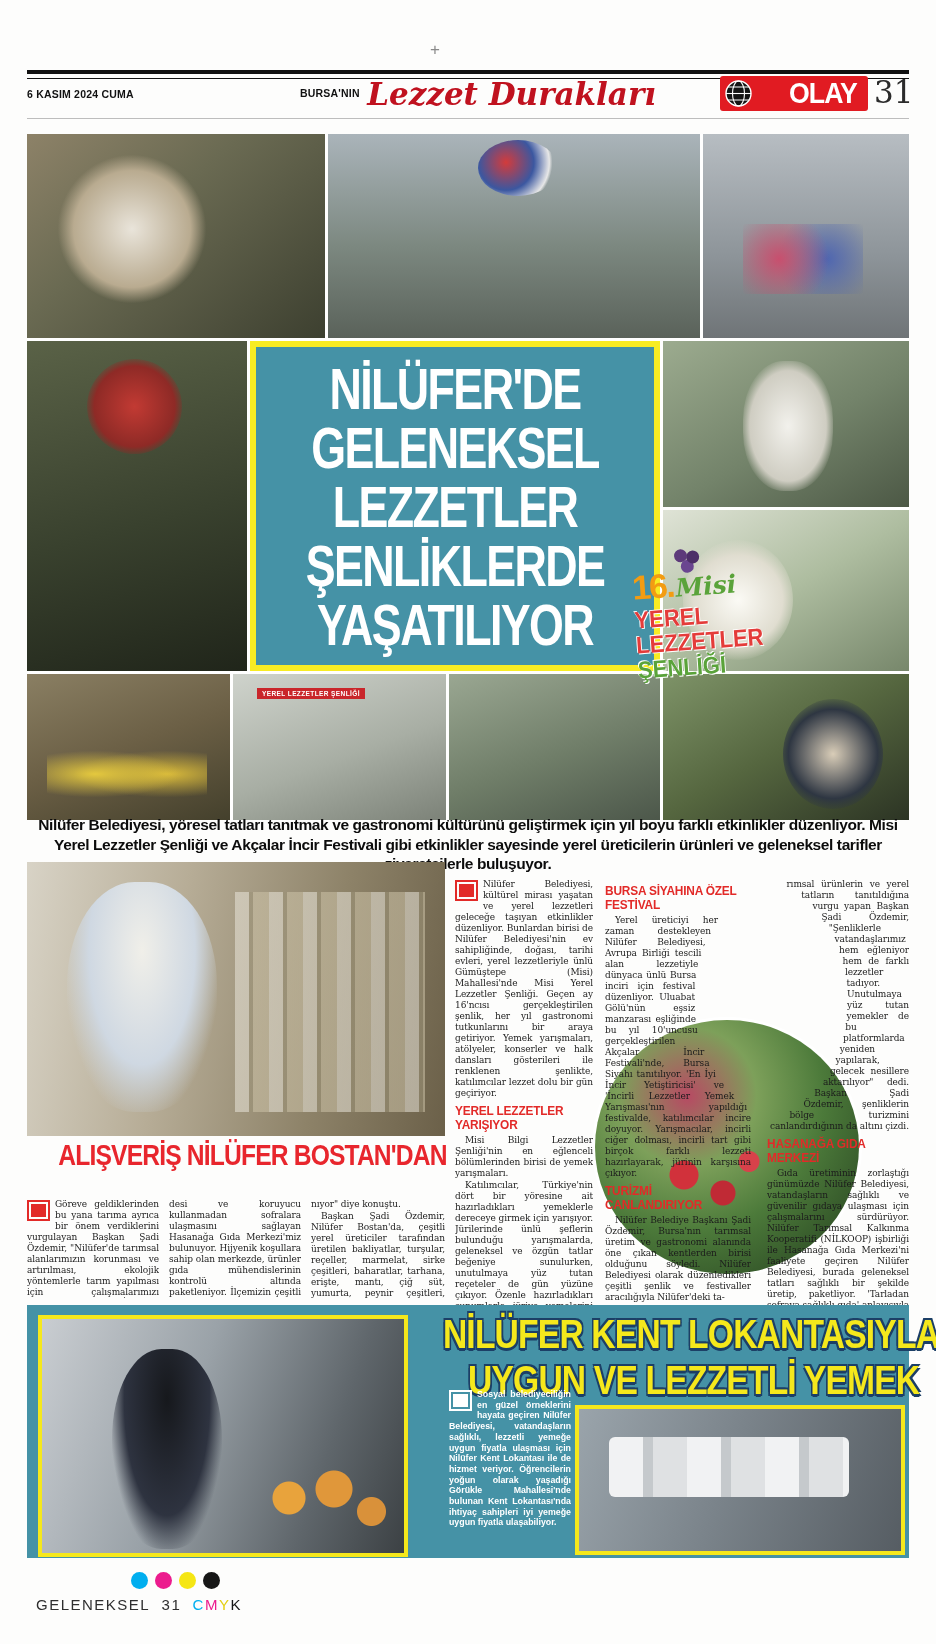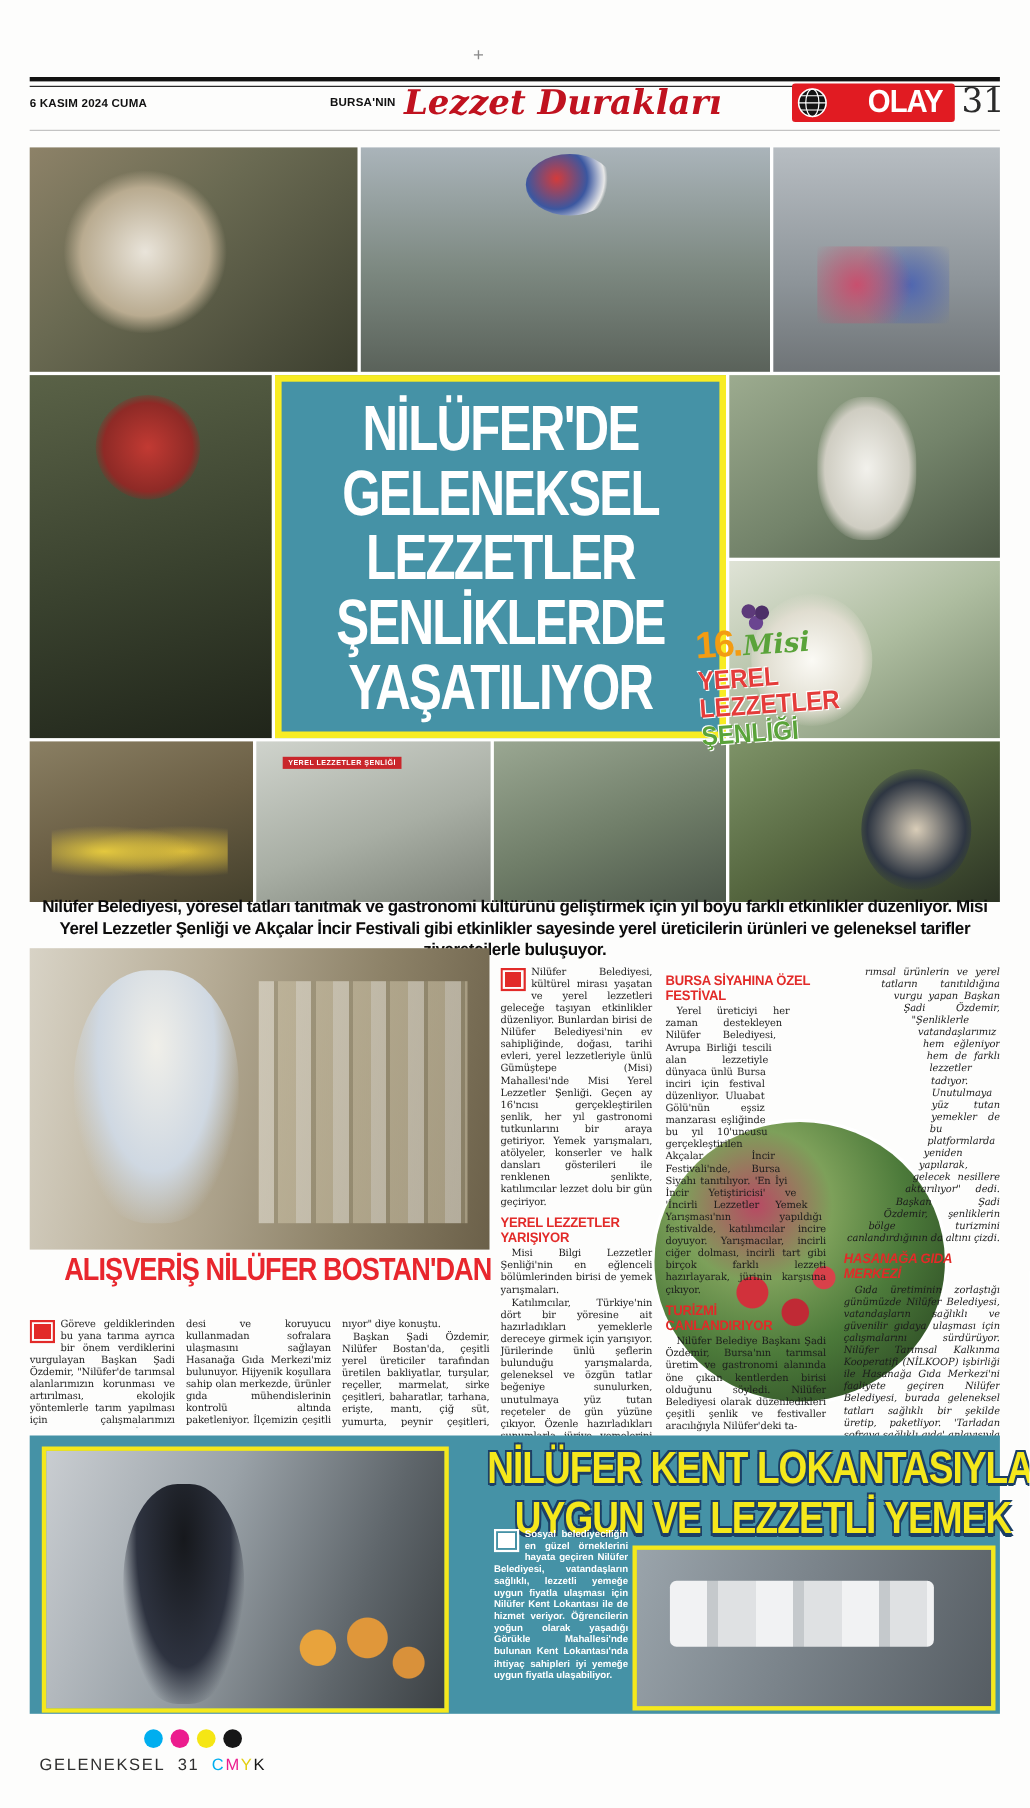--- a/index.html
+++ b/index.html
@@ -54,21 +54,21 @@
   .deck{left:27px;top:815px;width:882px;font-weight:800;font-size:15.5px;line-height:19.5px;letter-spacing:-.4px;text-align:center;color:#0c0c0c;}
   
   .leftphoto{left:27px;top:862px;width:418px;height:274px;background:linear-gradient(100deg,#d8d3c6 0%,#b7ad97 35%,#8d8268 70%,#6b6049 100%);}
   .leftphoto:before{content:"";position:absolute;left:40px;top:20px;width:150px;height:230px;border-radius:45%;background:radial-gradient(ellipse at 50% 30%,#f0efe9 0%,#cfd8e2 50%,transparent 75%);}
   .leftphoto:after{content:"";position:absolute;right:20px;top:30px;width:190px;height:220px;background:repeating-linear-gradient(90deg,#e9e5da 0 14px,#9c9378 14px 18px,#cdc3a8 18px 34px);opacity:.55;}
   .feathead{left:27px;top:1139px;width:418px;text-align:center;font-weight:900;font-size:29px;color:#e8262d;letter-spacing:-1px;transform:scaleX(.85);transform-origin:center;white-space:nowrap;}
   .featcols{left:27px;top:1182px;width:418px;height:116px;overflow:hidden;}
   .bodycols{left:455px;top:862px;width:454px;height:437px;}
   .col{position:absolute;top:17px;height:100%;overflow:hidden;}
   .cA{left:0;width:132px;}.cB{left:142px;width:132px;}.cC{left:284px;width:134px;}
-  .c1{left:0;width:138px;}.c2{left:150px;width:146px;}.c3{left:312px;width:142px;font-style:italic;}
+  .c1{left:0;width:138px;}.c2{left:150px;width:146px;}.c3{left:312px;width:142px;}
   .bp{font-family:"DejaVu Serif",serif;font-size:9px;line-height:11px;letter-spacing:-.1px;color:#1c1c1c;text-align:justify;margin:0 0 1px;text-indent:10px;}
   .bp.lead,.bp.ni{text-indent:0;}
   .subhead{font-weight:900;font-size:12.5px;line-height:14px;color:#e22a28;letter-spacing:-.2px;margin:5px 0 3px;transform:scaleX(.95);transform-origin:left;}
   .sqicon{display:inline-block;float:left;width:15px;height:13px;border:2px solid #e22a28;padding:2px;background:#e22a28;background-clip:content-box;margin:1px 5px 1px 0;}
   .sqicon.w{border-color:#fff;background:#fff;background-clip:content-box;}
   .circlephoto{left:595px;top:1020px;width:264px;height:254px;border-radius:50%;background:radial-gradient(circle at 35% 30%,#b74a63 0%,#7da05a 28%,#4c7a3a 55%,#2f4f26 85%);box-shadow:0 0 0 3px #fff;}
   .circlephoto:before{content:"";position:absolute;left:50px;top:110px;width:130px;height:90px;background:radial-gradient(circle at 30% 50%,#d1313b 0 14px,transparent 15px),radial-gradient(circle at 60% 70%,#c02a35 0 12px,transparent 13px),radial-gradient(circle at 80% 35%,#d8414a 0 10px,transparent 11px);}
   .spacerR{float:right;width:70px;height:240px;margin-top:168px;shape-outside:circle(128px at 142px 120px);}
   .spacerL{float:left;width:82px;height:250px;margin-top:95px;shape-outside:circle(132px at -52px 122px);}
   

